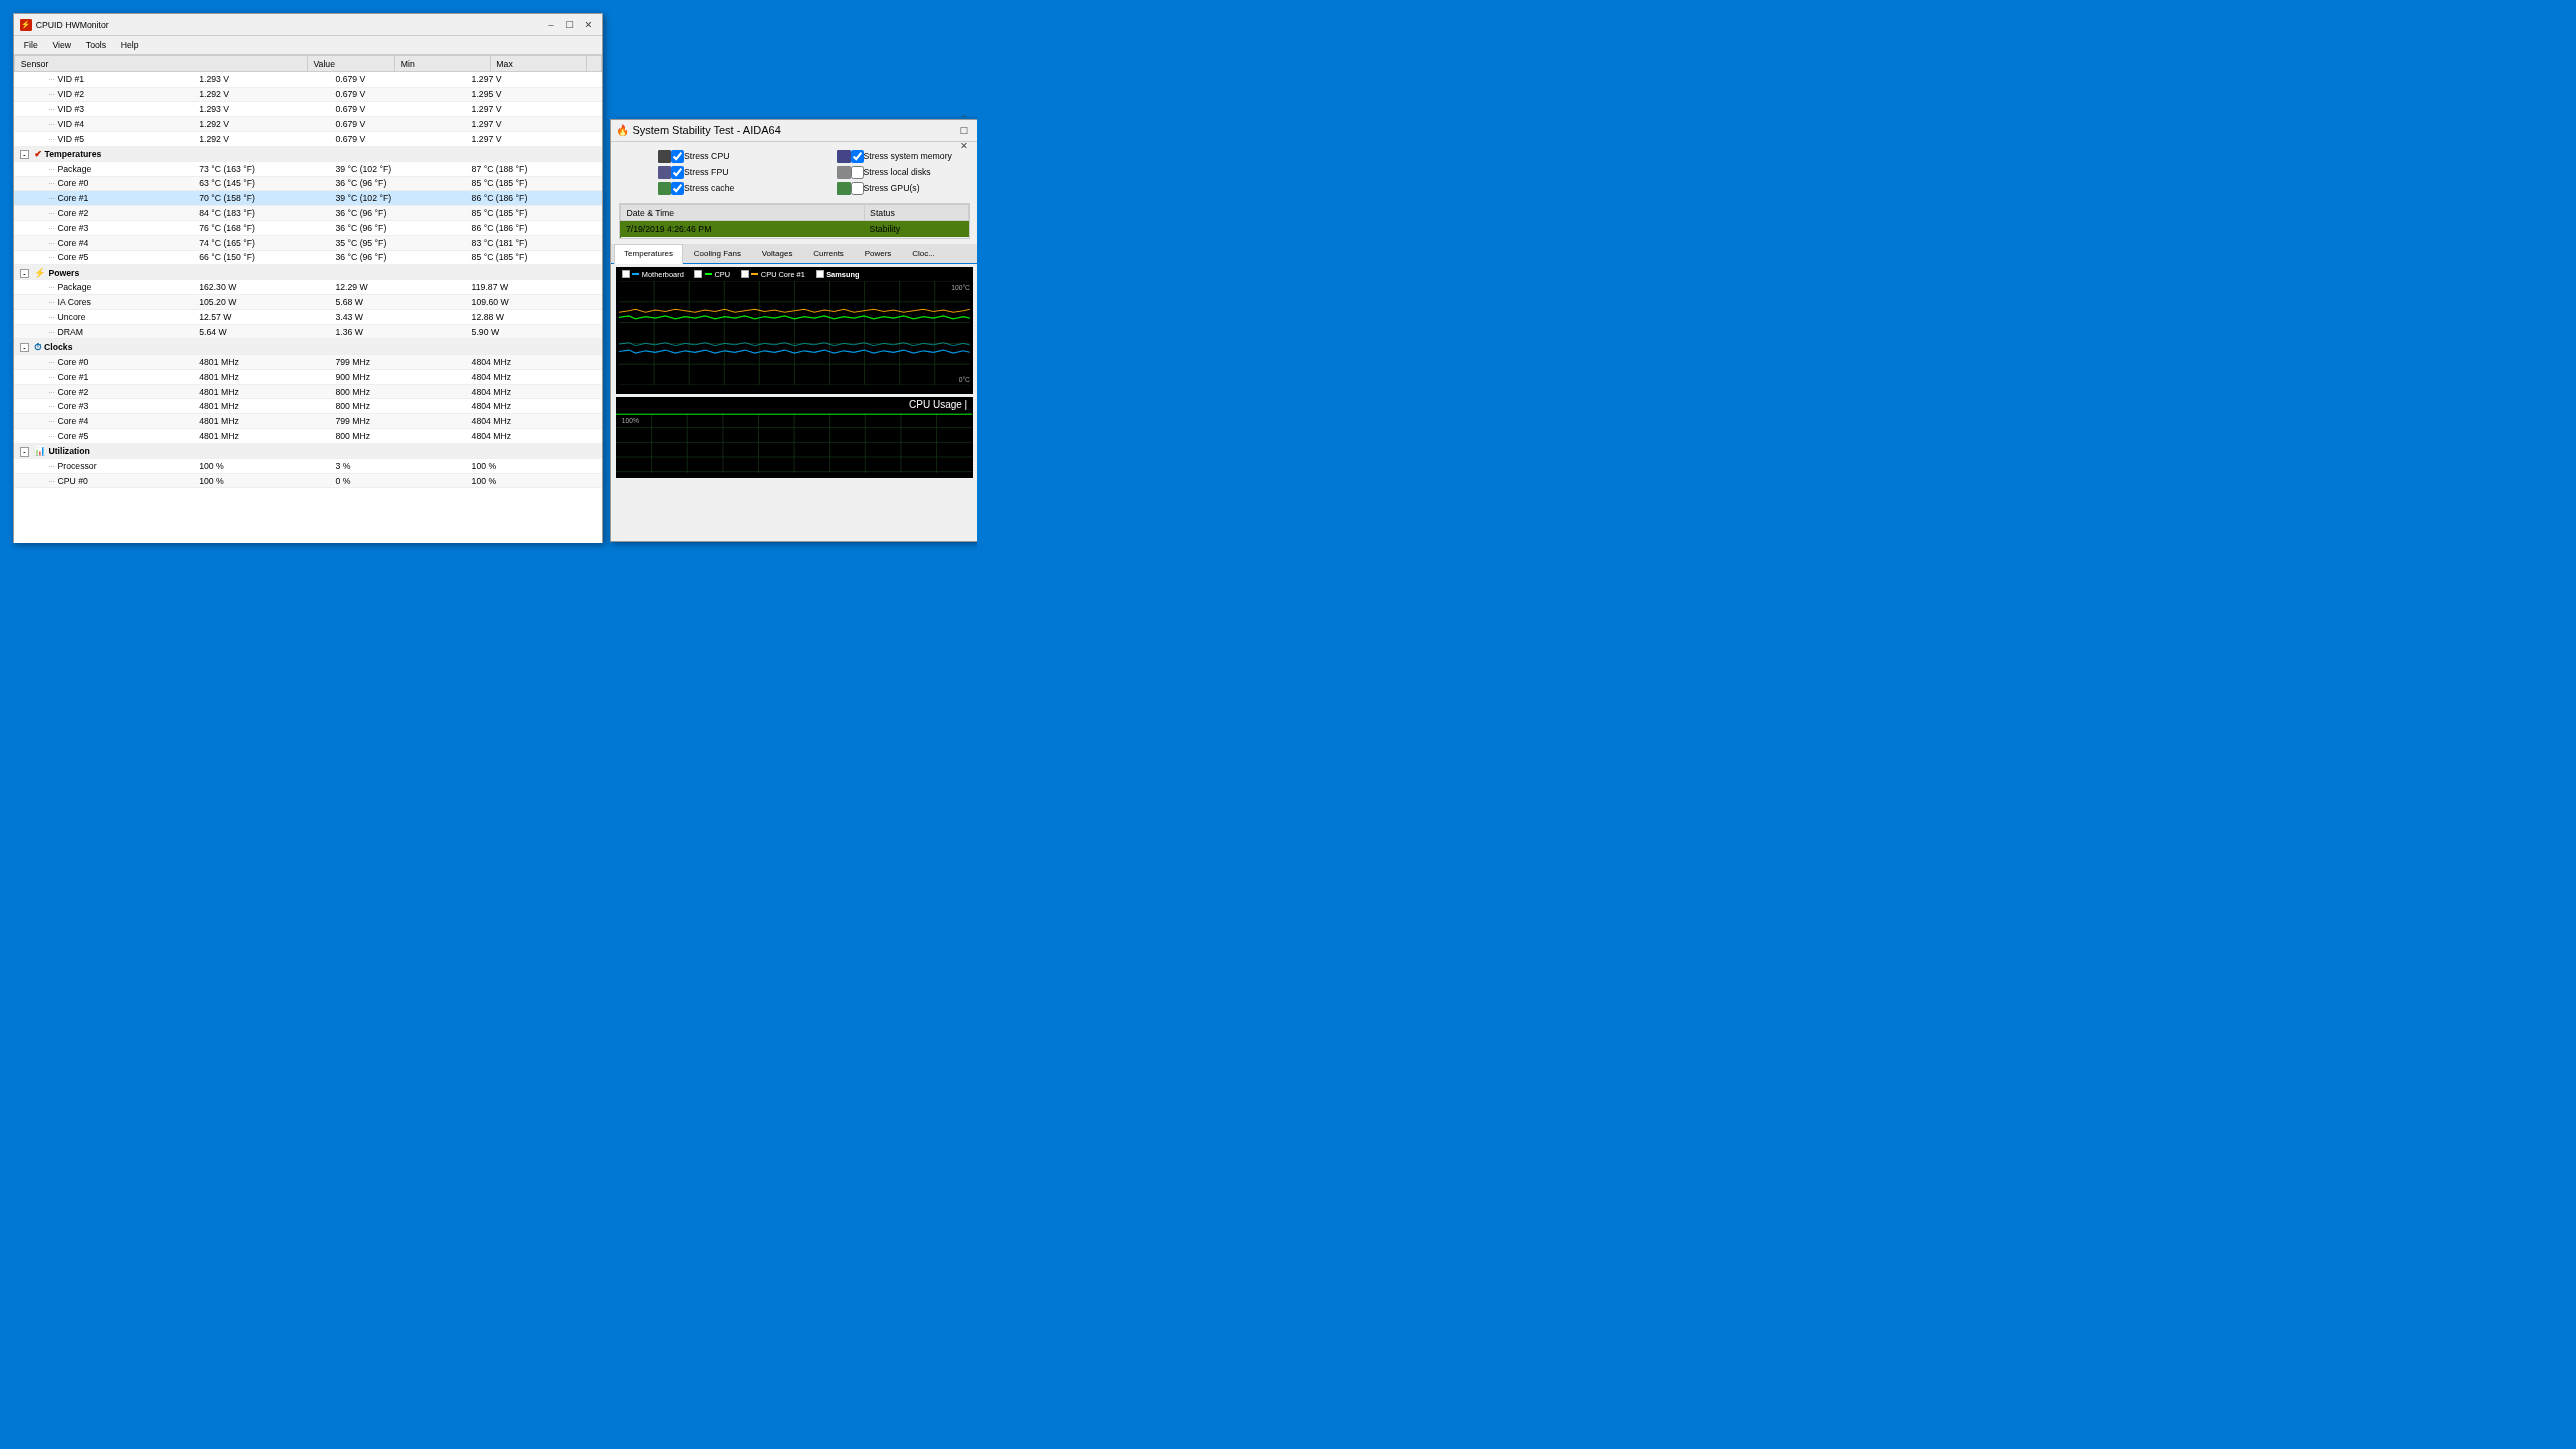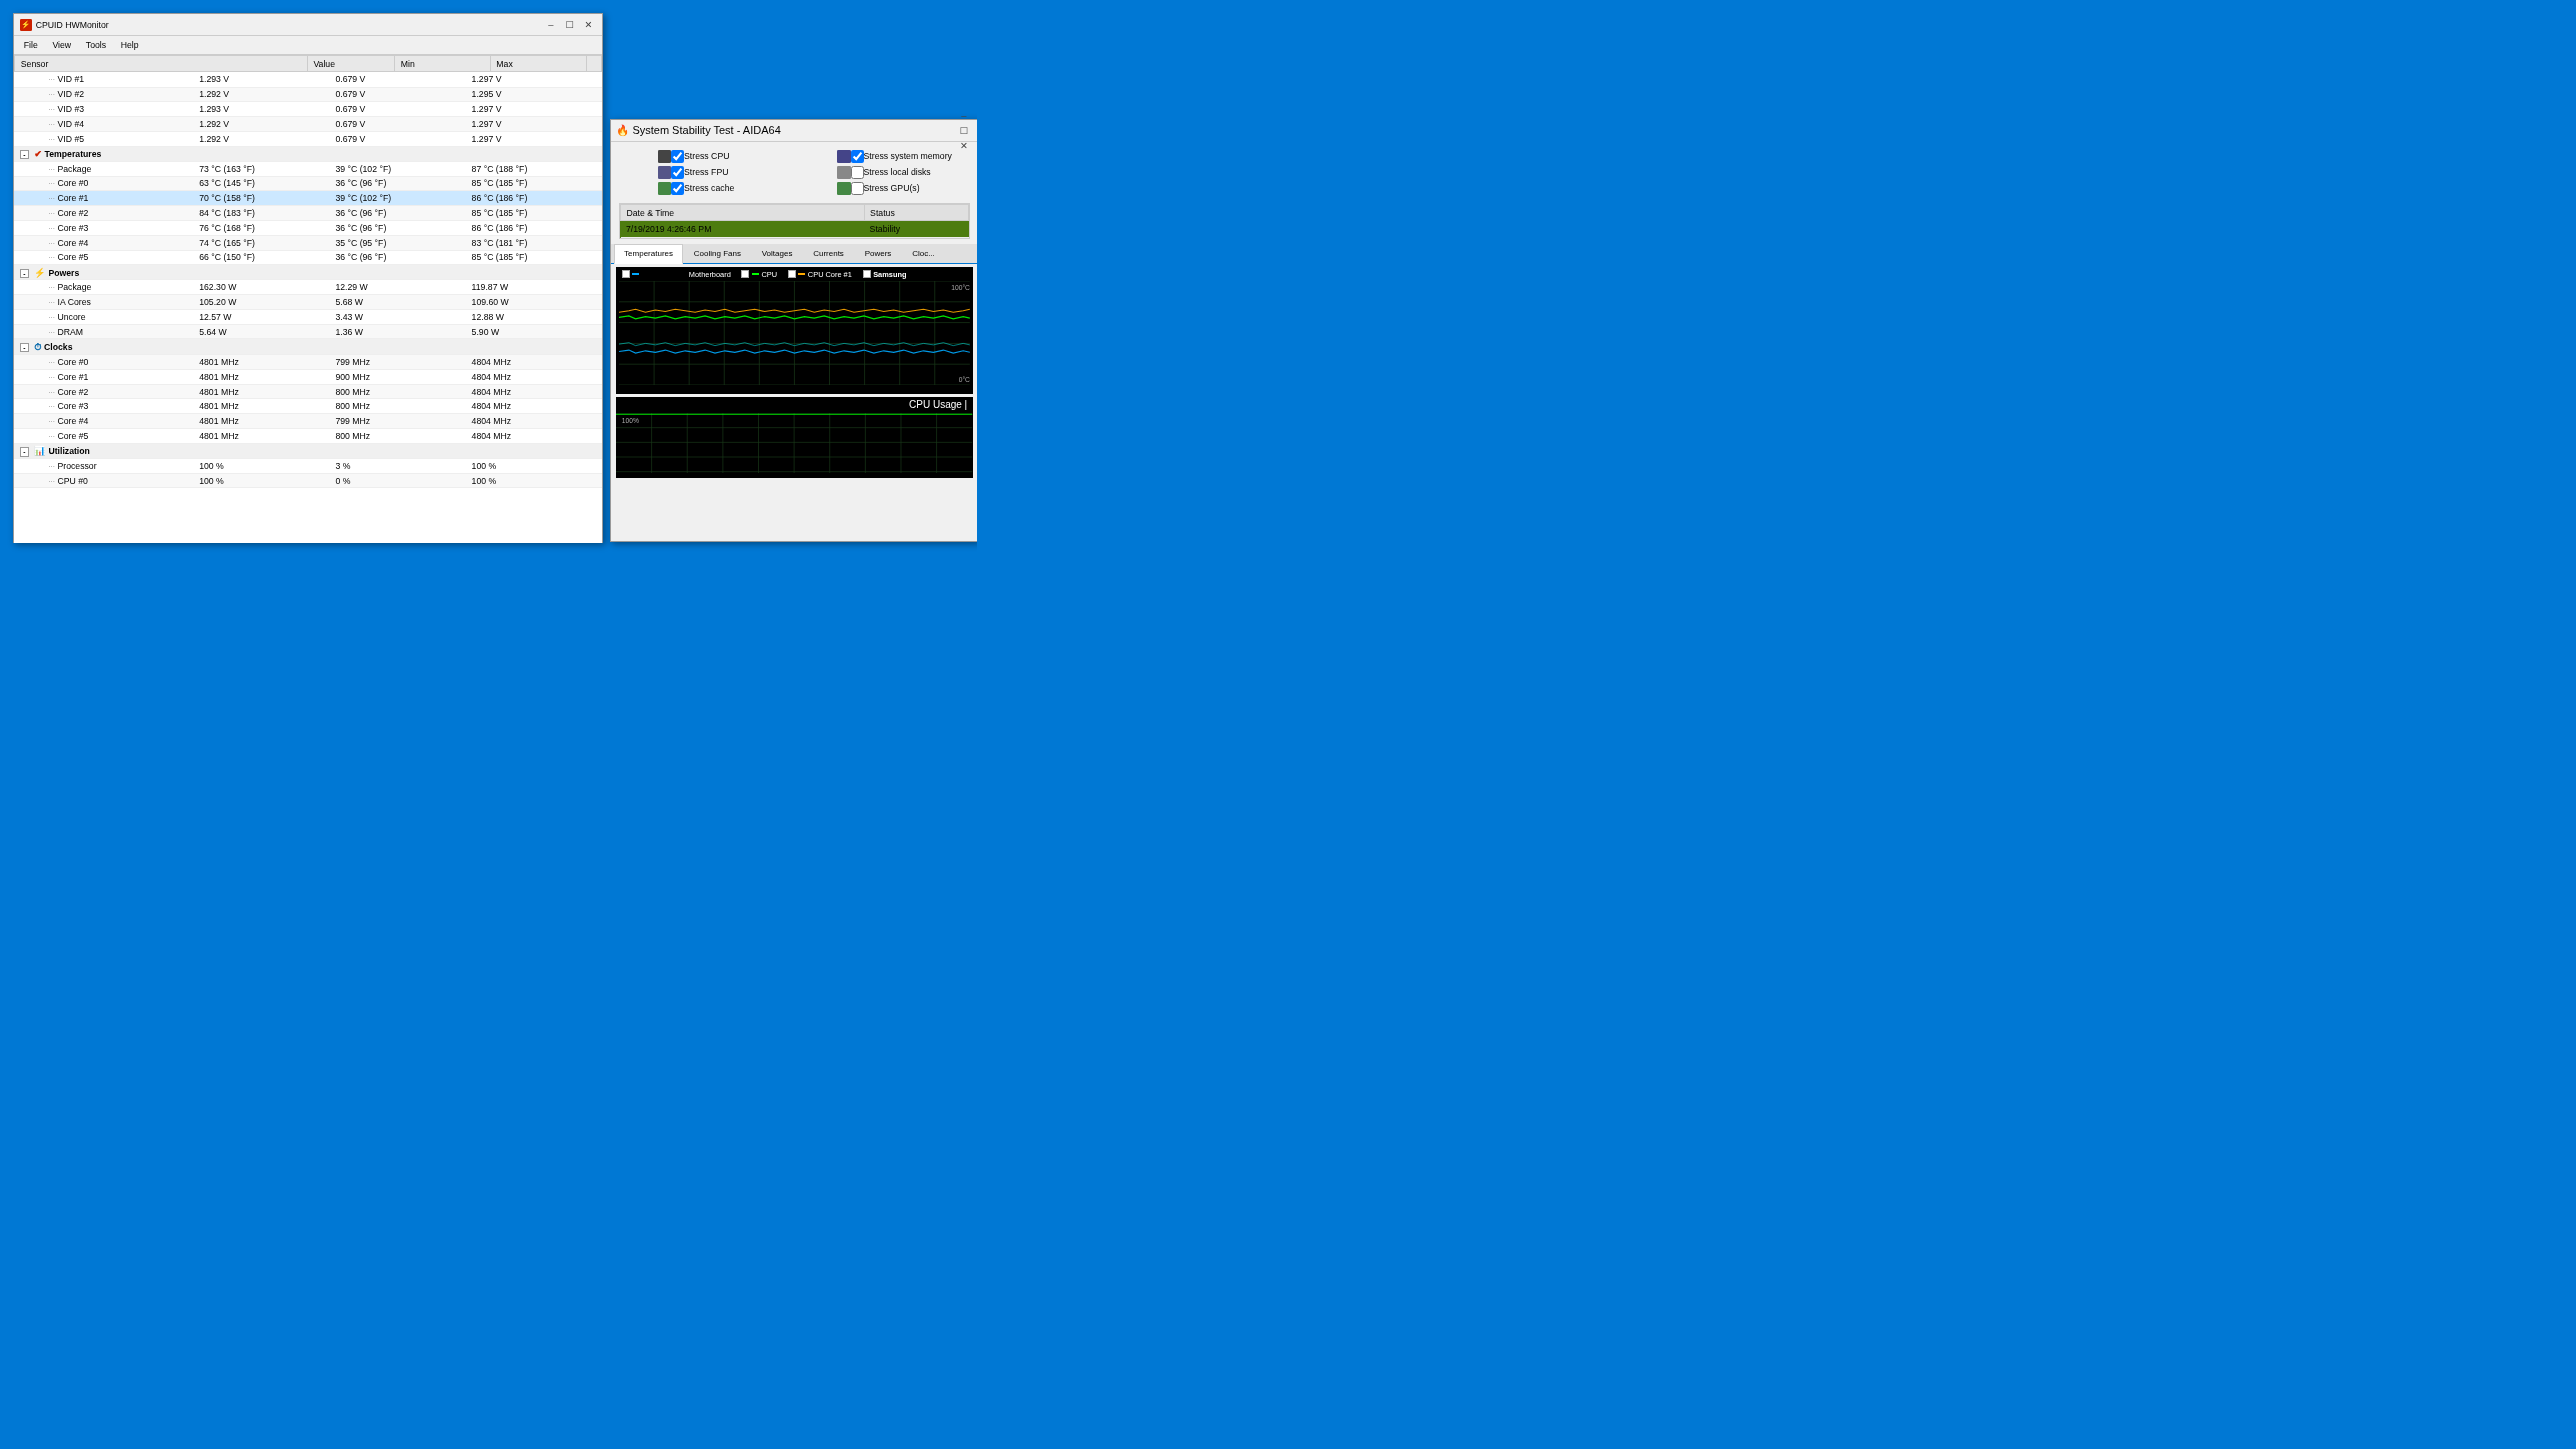--- a/index.html
+++ b/index.html
@@ -628,21 +628,21 @@
     <div class="tab">Powers</div>
     <div class="tab">Cloc...</div>
   </div>
 
   <div class="chart-container">
 
     <div class="chart-header">
       <div class="chart-legend-item">
         <div class="legend-checkbox" style="background:white;"></div>
         <div class="legend-dot" style="background:#00aaff;"></div>
-        <span style="color:white;font-size:7.4px;margin-left:47px;">Motherboard</span>
+        <span style="color:white;font-size:7.4px;">Motherboard</span>
       </div>
       <div class="chart-legend-item">
         <div class="legend-checkbox" style="background:white;"></div>
         <div class="legend-dot" style="background:#00ff00;"></div>
         <span style="color:white;font-size:7.4px;">CPU</span>
       </div>
       <div class="chart-legend-item">
         <div class="legend-checkbox" style="background:white;"></div>
         <div class="legend-dot" style="background:#ffaa00;"></div>
         <span style="color:white;font-size:7.4px;">CPU Core #1</span>

